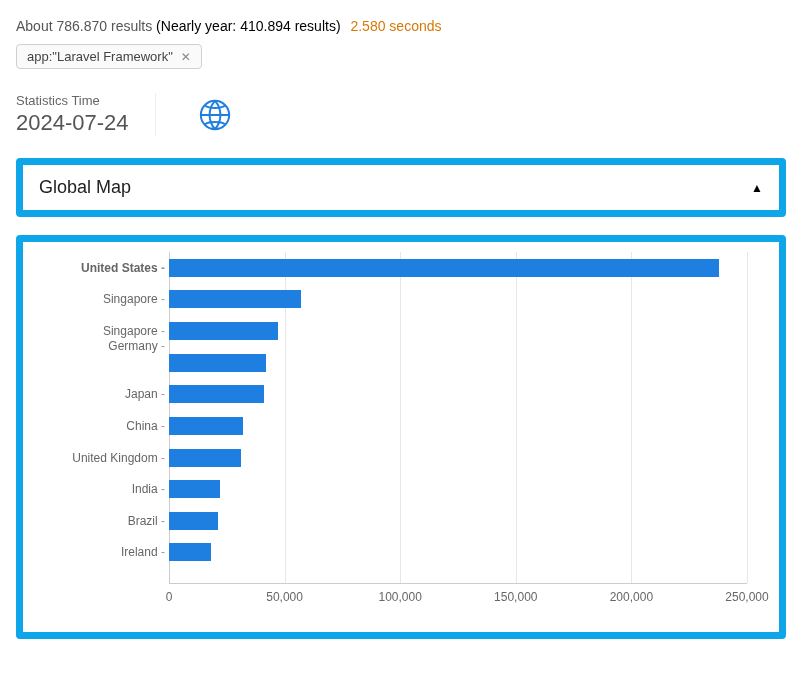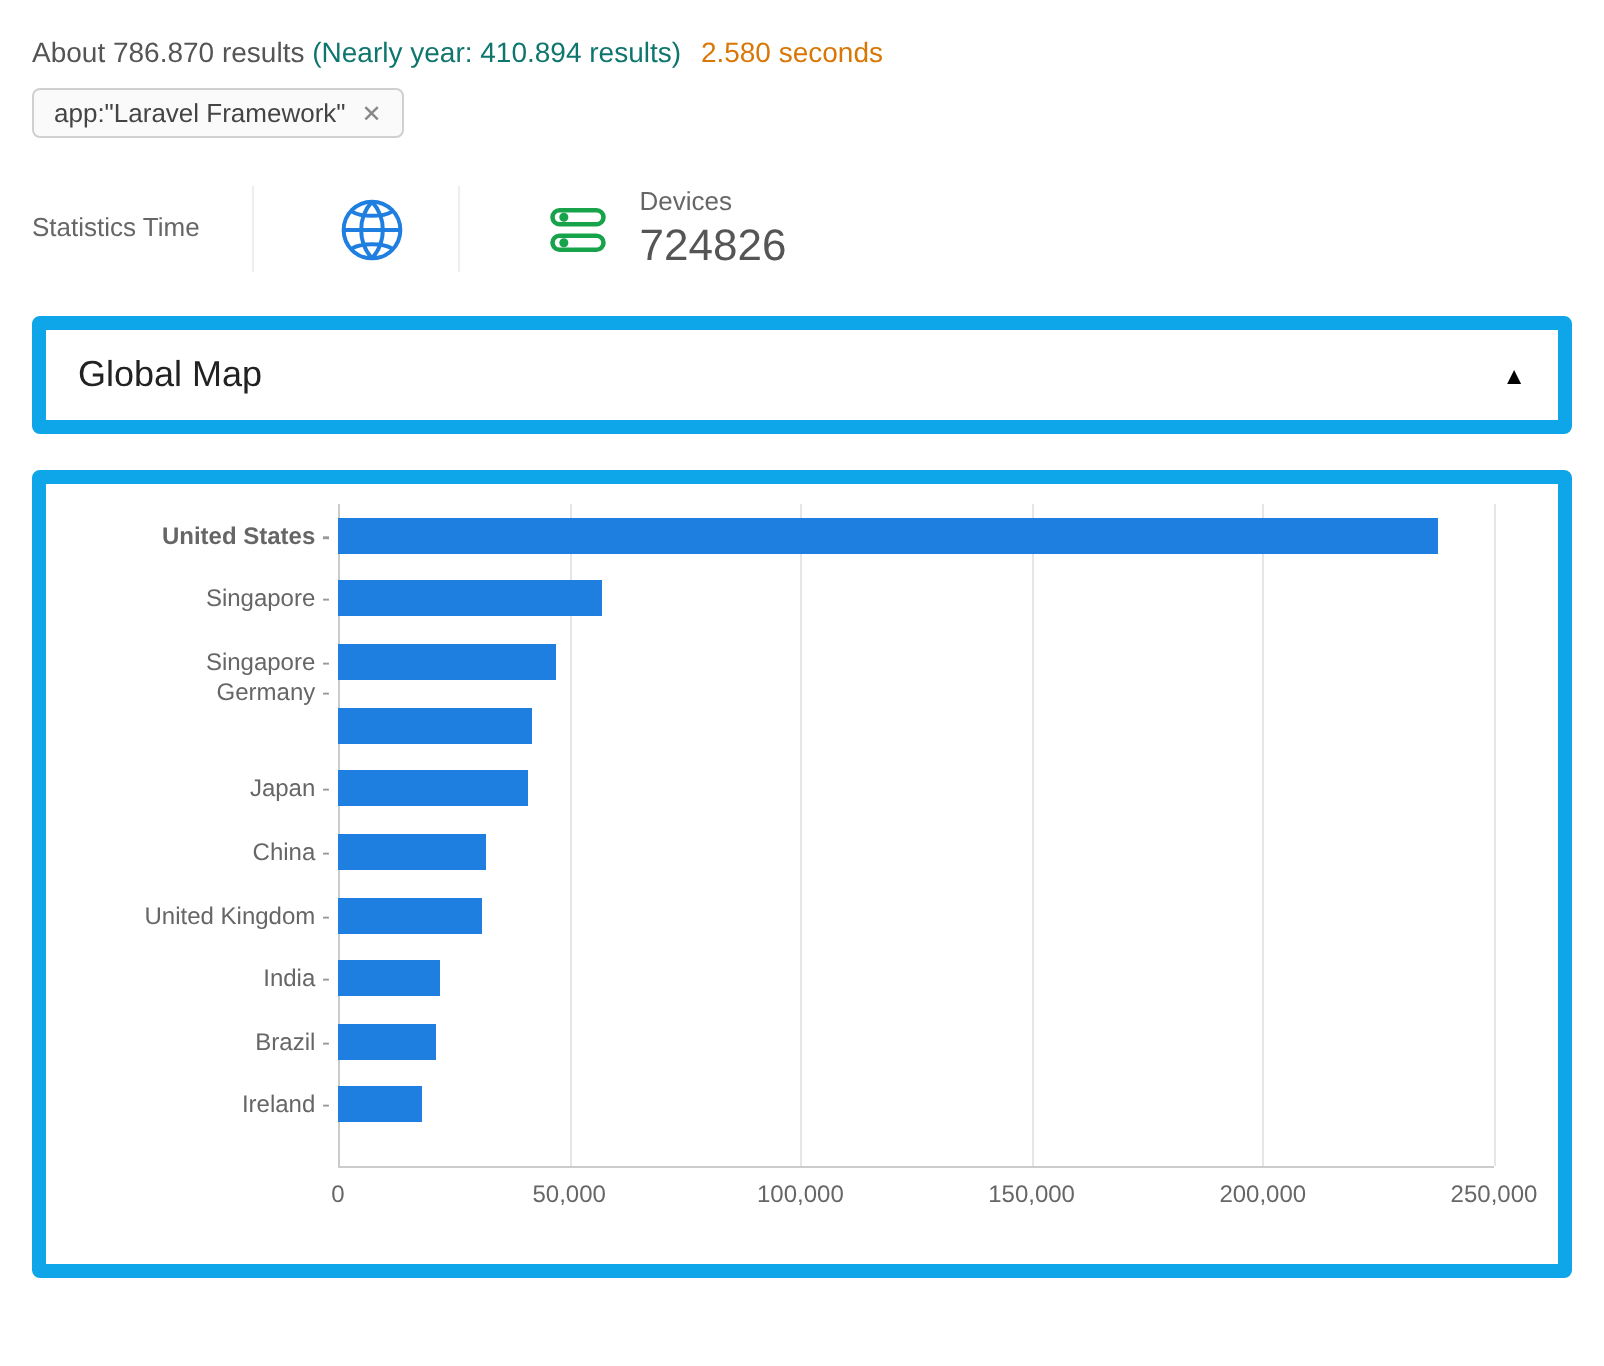--- a/index.html
+++ b/index.html
@@ -9,21 +9,21 @@
     color: #333;
     width: 802px;
     padding: 18px 16px;
     font-size: 14px;
   }
   .results-line {
     color: #555;
     font-size: 14px;
     margin-bottom: 10px;
   }
-  .results-line .nearly { color: #0f766e; }
+  .results-line .nearly { color: #000000; }
   .results-line .elapsed { color: #d97706; margin-left: 6px; }
   .chip {
     display: inline-flex;
     align-items: center;
     gap: 8px;
     border: 1px solid #d0d0d0;
     border-radius: 4px;
     padding: 4px 10px;
     font-size: 13px;
     color: #444;
@@ -161,42 +161,29 @@
 <div class="chip">
   <span>app:"Laravel Framework"</span>
   <span class="close">✕</span>
 </div>
 
 
 <div class="stats-row">
   <div class="stat-block">
     <div class="stat-text">
       <div class="label">Statistics Time</div>
+      <div class="value">2024-07-24</div>
     </div>
   </div>
   <div class="stat-block">
     <div class="stat-icon">
       <svg viewBox="0 0 24 24" width="34" height="34" fill="none" stroke="#1e7fe0" stroke-width="1.4">
         <circle cx="12" cy="12" r="10"></circle>
         <path d="M2 12h20M12 2a15 15 0 010 20M12 2a15 15 0 000 20M5 5.5c3 2 11 2 14 0M5 18.5c3-2 11-2 14 0"></path>
       </svg>
-    </div>
-  </div>
-  <div class="stat-block">
-    <div class="stat-icon">
-      <svg viewBox="0 0 24 24" width="34" height="34" fill="none" stroke="#16a34a" stroke-width="1.6">
-        <rect x="3" y="5" width="18" height="5" rx="2.5"></rect>
-        <rect x="3" y="14" width="18" height="5" rx="2.5"></rect>
-        <circle cx="7" cy="7.5" r="0.8" fill="#16a34a"></circle>
-        <circle cx="7" cy="16.5" r="0.8" fill="#16a34a"></circle>
-      </svg>
-    </div>
-    <div class="stat-text">
-      <div class="label">Devices</div>
-      <div class="value">724826</div>
     </div>
   </div>
 </div>
 
 
 <div class="panel">
   <div class="panel-header">
     <div class="title">Global Map</div>
     <div class="caret">▲</div>
   </div>

